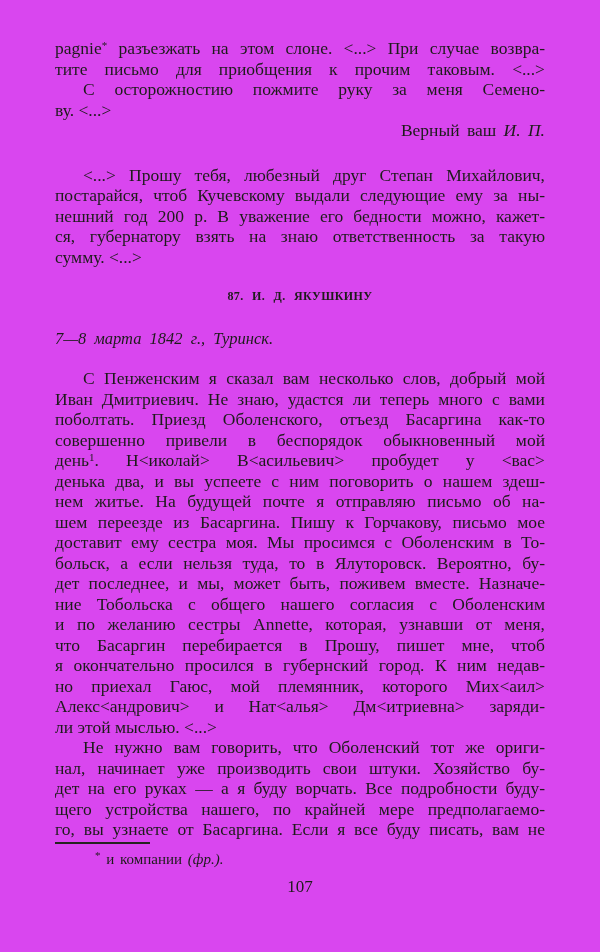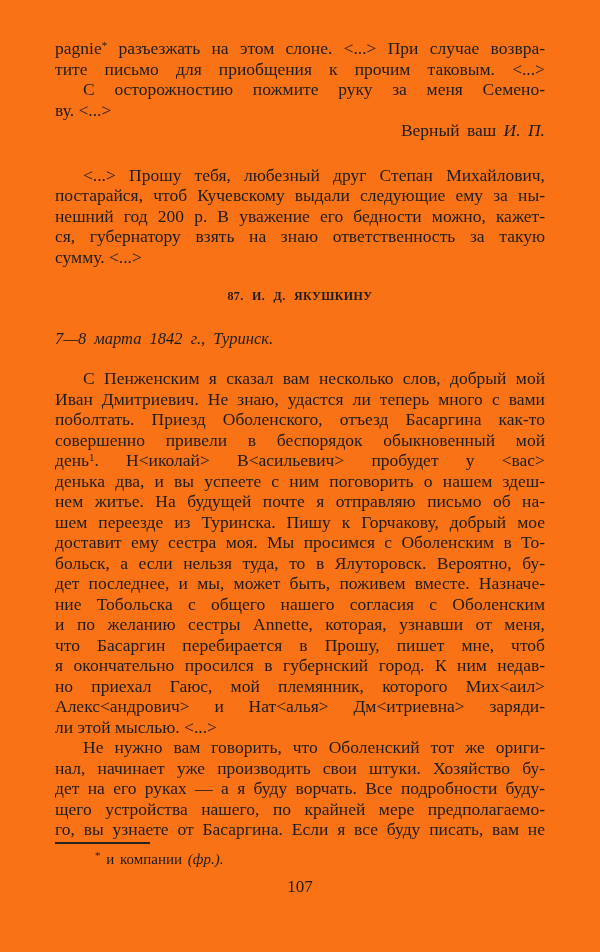--- a/index.html
+++ b/index.html
@@ -4,21 +4,21 @@
 <style>
   * { margin: 0; padding: 0; box-sizing: border-box; }
   html, body { width: 600px; height: 952px; }
   body {
     background: #ffffff;
     font-family: "Liberation Serif", "DejaVu Serif", serif;
   }
   .page {
     width: 600px;
     height: 952px;
-    background: #f97316;
+    background: #d946ef;
     color: #1d1c1a;
     padding: 38px 55px 0 55px;
     overflow: hidden;
     position: relative;
   }
   .para { width: 100%; }
   .line {
     font-size: 17.5px;
     line-height: 20.5px;
     text-align: justify;
@@ -107,21 +107,21 @@
   <div class="dateline">7—8 марта 1842 г., Туринск.</div>
 
   <div class="para body-first">
       <div class="line indent"><span>С Пенженским я сказал вам несколько слов, добрый мой</span></div>
       <div class="line"><span>Иван Дмитриевич. Не знаю, удастся ли теперь много с вами</span></div>
       <div class="line"><span>поболтать. Приезд Оболенского, отъезд Басаргина как-то</span></div>
       <div class="line"><span>совершенно привели в беспорядок обыкновенный мой</span></div>
       <div class="line"><span>день</span><span class="sup">1</span><span>. Н&lt;иколай&gt; В&lt;асильевич&gt; пробудет у &lt;вас&gt;</span></div>
       <div class="line"><span>денька два, и вы успеете с ним поговорить о нашем здеш-</span></div>
       <div class="line"><span>нем житье. На будущей почте я отправляю письмо об на-</span></div>
-      <div class="line"><span>шем переезде из Туринска. Пишу к Горчакову, добрый мое</span></div>
+      <div class="line"><span>шем переезде из Басаргина. Пишу к Горчакову, письмо мое</span></div>
       <div class="line"><span>доставит ему сестра моя. Мы просимся с Оболенским в То-</span></div>
       <div class="line"><span>больск, а если нельзя туда, то в Ялуторовск. Вероятно, бу-</span></div>
       <div class="line"><span>дет последнее, и мы, может быть, поживем вместе. Назначе-</span></div>
       <div class="line"><span>ние Тобольска с общего нашего согласия с Оболенским</span></div>
       <div class="line"><span>и по желанию сестры Annette, которая, узнавши от меня,</span></div>
       <div class="line"><span>что Басаргин перебирается в Прошу, пишет мне, чтоб</span></div>
       <div class="line"><span>я окончательно просился в губернский город. К ним недав-</span></div>
       <div class="line"><span>но приехал Гаюс, мой племянник, которого Мих&lt;аил&gt;</span></div>
       <div class="line"><span>Алекс&lt;андрович&gt; и Нат&lt;алья&gt; Дм&lt;итриевна&gt; заряди-</span></div>
       <div class="line last"><span>ли этой мыслью. &lt;...&gt;</span></div>

